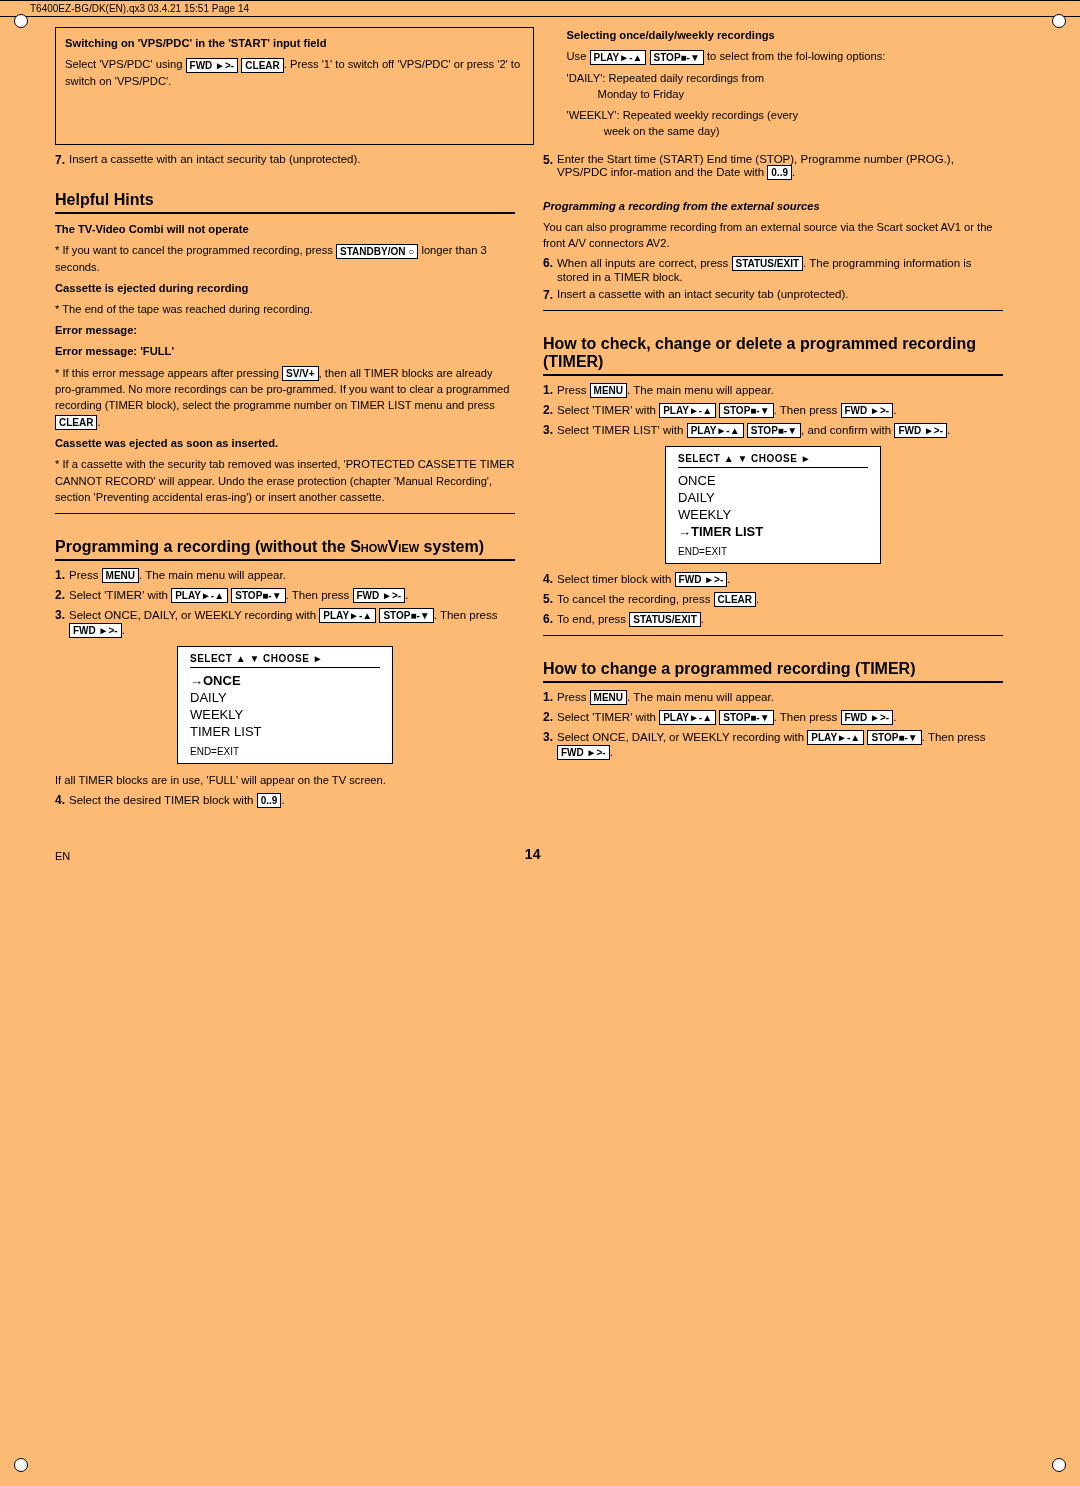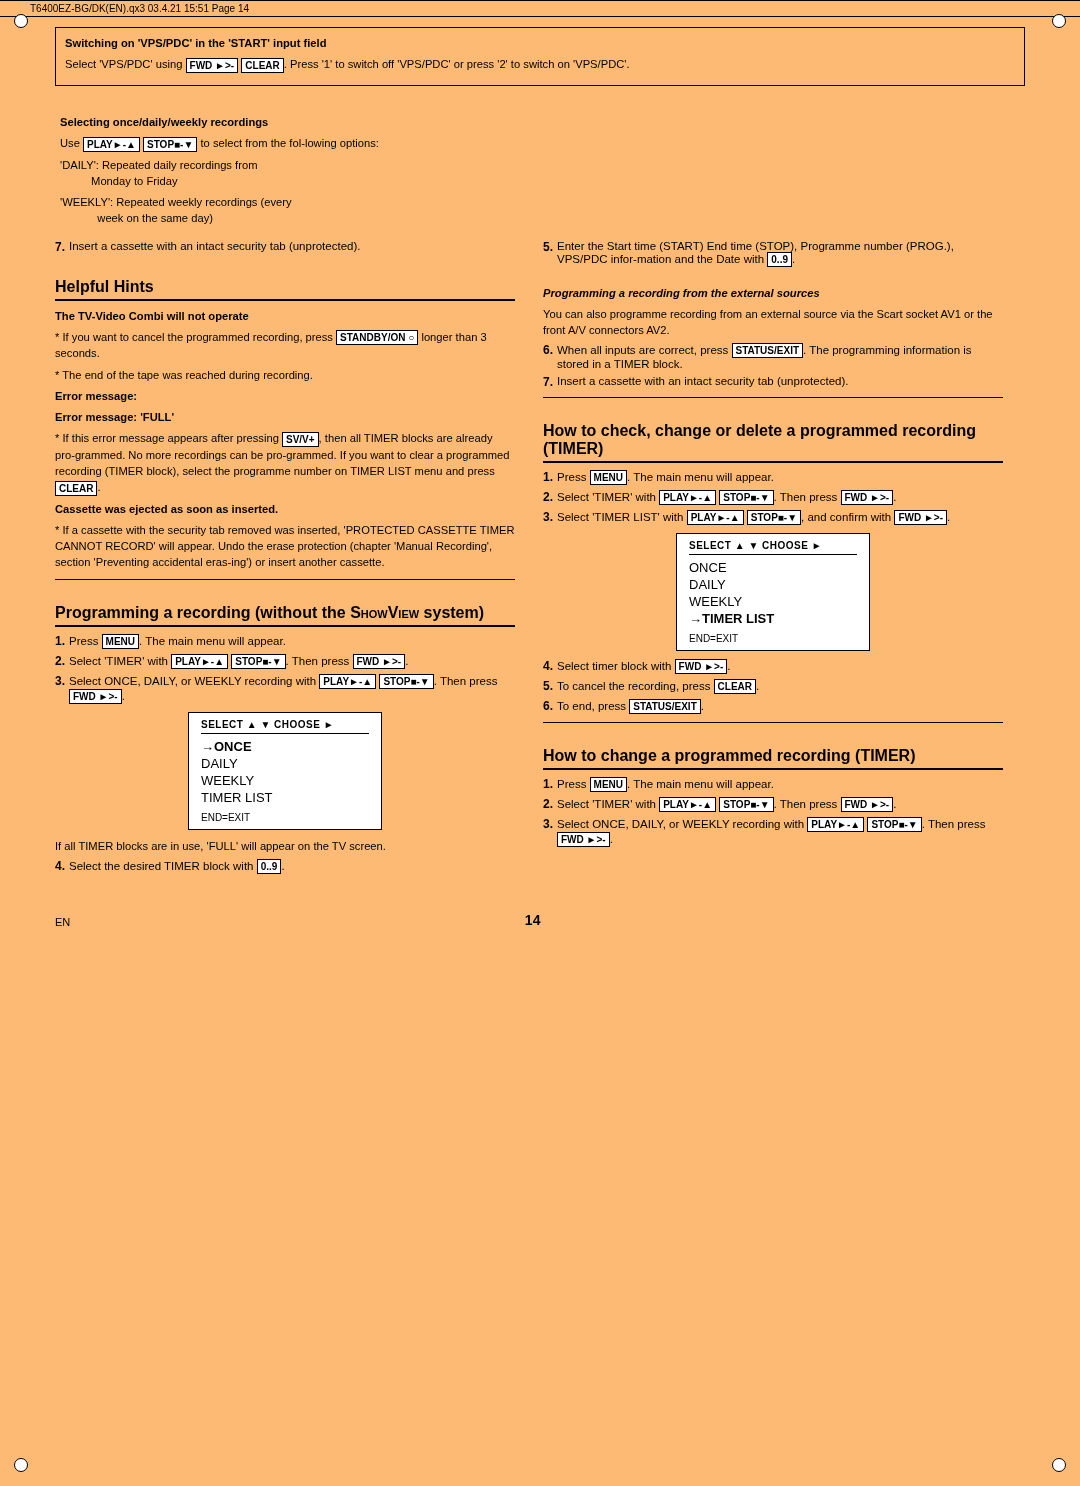--- a/index.html
+++ b/index.html
@@ -58,21 +58,20 @@
     }
     .col-right {
       flex: 1;
       max-width: 460px;
     }
     
     .top-section {
       display: flex;
       gap: 28px;
       margin-bottom: 8px;
-      flex-direction: column;
     }
     .top-left-box {
       flex: 1;
       border: 1.5px solid #000;
       padding: 7px 9px;
       font-size: 11px;
     }
     .top-right-box {
       flex: 1;
       padding: 0 0 0 5px;
@@ -102,21 +101,21 @@
       background: #fff;
       vertical-align: middle;
       line-height: 1.3;
       white-space: nowrap;
     }
     
     .menu-diagram {
       border: 1.5px solid #000;
       padding: 6px 12px;
       margin: 8px auto;
-      width: 194px;
+      width: 216px;
       font-size: 10.5px;
       background: #fff;
     }
     .menu-diagram .menu-header {
       font-size: 10px;
       font-weight: bold;
       border-bottom: 1px solid #000;
       padding-bottom: 3px;
       margin-bottom: 4px;
       letter-spacing: 0.5px;
@@ -210,20 +209,21 @@
           <span class="step-content">Insert a cassette with an intact security tab (unprotected).</span>
         </div>
 
         <div class="section-heading">Helpful Hints</div>
 
         <p><b>The TV-Video Combi will not operate</b></p>
         <p>
           * If you want to cancel the programmed recording, press <span class="key-box">STANDBY/ON ○</span> longer than 3 seconds.
         </p>
 
+        <p><b>Cassette is ejected during recording</b></p>
         <p>* The end of the tape was reached during recording.</p>
 
         <p><b>Error message:</b></p>
 
         <p><b>Error message: 'FULL'</b></p>
         <p>
           * If this error message appears after pressing <span class="key-box">SV/V+</span>, then all TIMER blocks are already pro-grammed. No more recordings can be pro-grammed. If you want to clear a programmed recording (TIMER block), select the programme number on TIMER LIST menu and press <span class="key-box">CLEAR</span>.
         </p>
 
         <p><b>Cassette was ejected as soon as inserted.</b></p>

